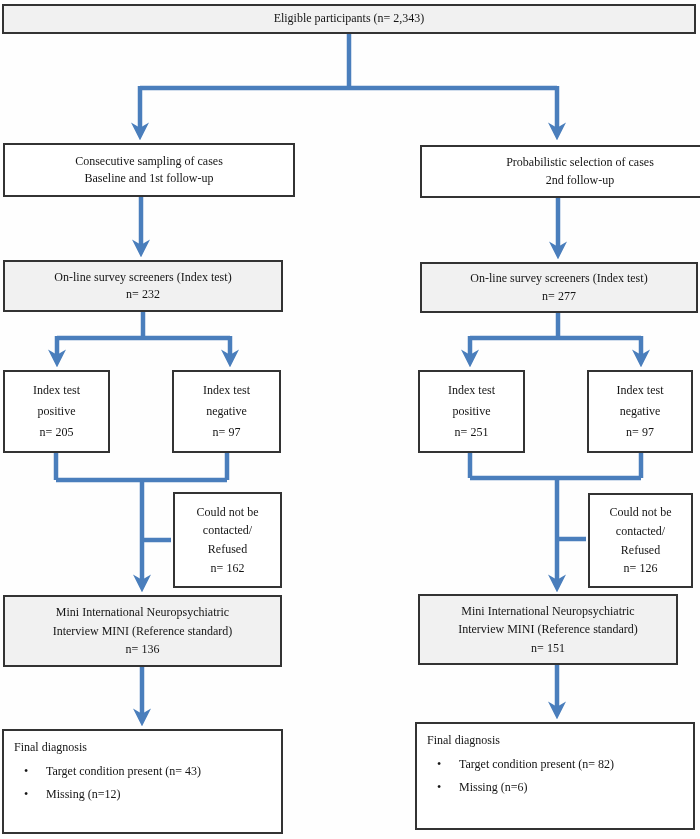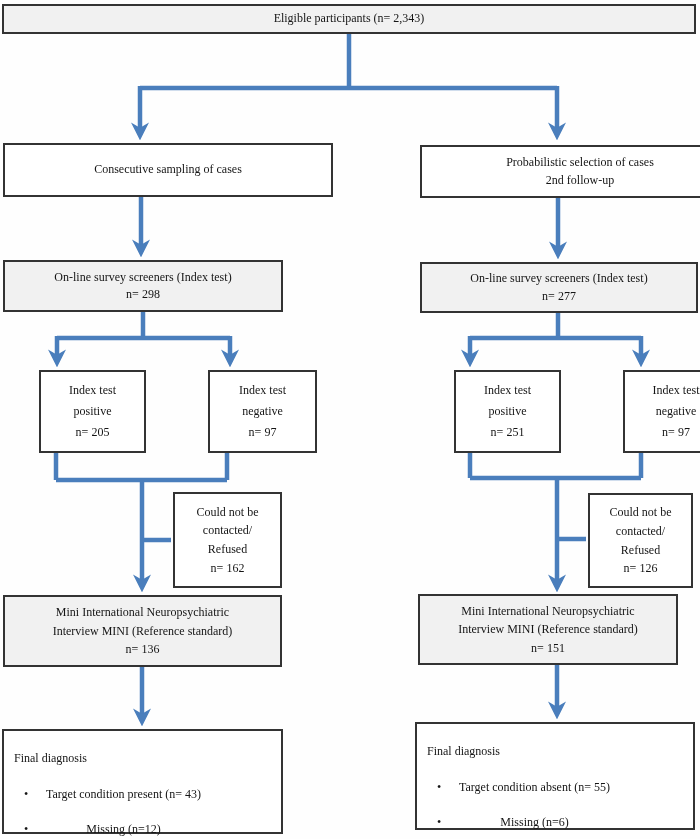--- a/index.html
+++ b/index.html
@@ -8,29 +8,29 @@
     font-family:"Liberation Serif","DejaVu Serif",serif;color:#151515;
   }
   .connectors{position:absolute;left:0;top:0;z-index:1;}
   .box{
     position:absolute;box-sizing:border-box;z-index:2;background:#ffffff;
     border:2px solid #333333;display:flex;flex-direction:column;
     justify-content:center;align-items:center;text-align:center;
     font-size:12px;line-height:1.45;
   }
   .shaded{background:#f1f1f1;}
-  .tall{line-height:1.75;margin-left:36px;}
+  .tall{line-height:1.75;}
   .midlines{line-height:1.55;}
   .final-box{
     justify-content:flex-start;align-items:flex-start;text-align:left;
-    padding:18px 8px 0 8px;line-height:1.5;
+    padding:7px 8px 0 8px;line-height:1.5;
   }
   .final-title{margin:0 0 1px 2px;}
   .bullet-list{margin:0;padding:0;list-style:none;}
-  .bullet-list li{position:relative;padding-left:34px;margin:17px 0;text-align:center;}
+  .bullet-list li{position:relative;padding-left:34px;margin:5px 0;}
   .bullet-list li::before{content:"\2022";position:absolute;left:12px;top:0;}
 </style>
 </head>
 <body>
 
 <div class="canvas">
 
   <svg class="connectors" width="700" height="839" viewBox="0 0 700 839">
     <defs>
       <marker id="arrow" viewBox="0 0 10 10" refX="7" refY="5" markerWidth="4" markerHeight="4" orient="auto-start-reverse">
@@ -71,27 +71,28 @@
 
       <path d="M142,667 L142,721" marker-end="url(#arrow)"></path>
       <path d="M557,665 L557,714" marker-end="url(#arrow)"></path>
     </g>
   </svg>
 
   <div class="box shaded" style="left:2px;top:4px;width:694px;height:30px;">
     <span>Eligible participants (n= 2,343)</span>
   </div>
 
-  <div class="box" style="left:3px;top:143px;width:330px;height:54px;">
+  <div class="box" style="left:3px;top:143px;width:292px;height:54px;">
     <span>Consecutive sampling of cases</span>
+    <span>Baseline and 1st follow-up</span>
   </div>
 
   <div class="box shaded" style="left:3px;top:260px;width:280px;height:52px;">
     <span>On-line survey screeners (Index test)</span>
-    <span>n= 298</span>
+    <span>n= 232</span>
   </div>
 
   <div class="box tall" style="left:3px;top:370px;width:107px;height:83px;">
     <span>Index test</span>
     <span>positive</span>
     <span>n= 205</span>
   </div>
 
   <div class="box tall" style="left:172px;top:370px;width:109px;height:83px;">
     <span>Index test</span>
@@ -151,18 +152,18 @@
 
   <div class="box shaded midlines" style="left:418px;top:594px;width:260px;height:71px;">
     <span>Mini International Neuropsychiatric</span>
     <span>Interview MINI (Reference standard)</span>
     <span>n= 151</span>
   </div>
 
   <div class="box final-box" style="left:415px;top:722px;width:280px;height:108px;">
     <div class="final-title">Final diagnosis</div>
     <ul class="bullet-list">
-      <li>Target condition absent (n= 55)</li>
+      <li>Target condition present (n= 82)</li>
       <li>Missing (n=6)</li>
     </ul>
   </div>
 
 </div>
 
 </body></html>

